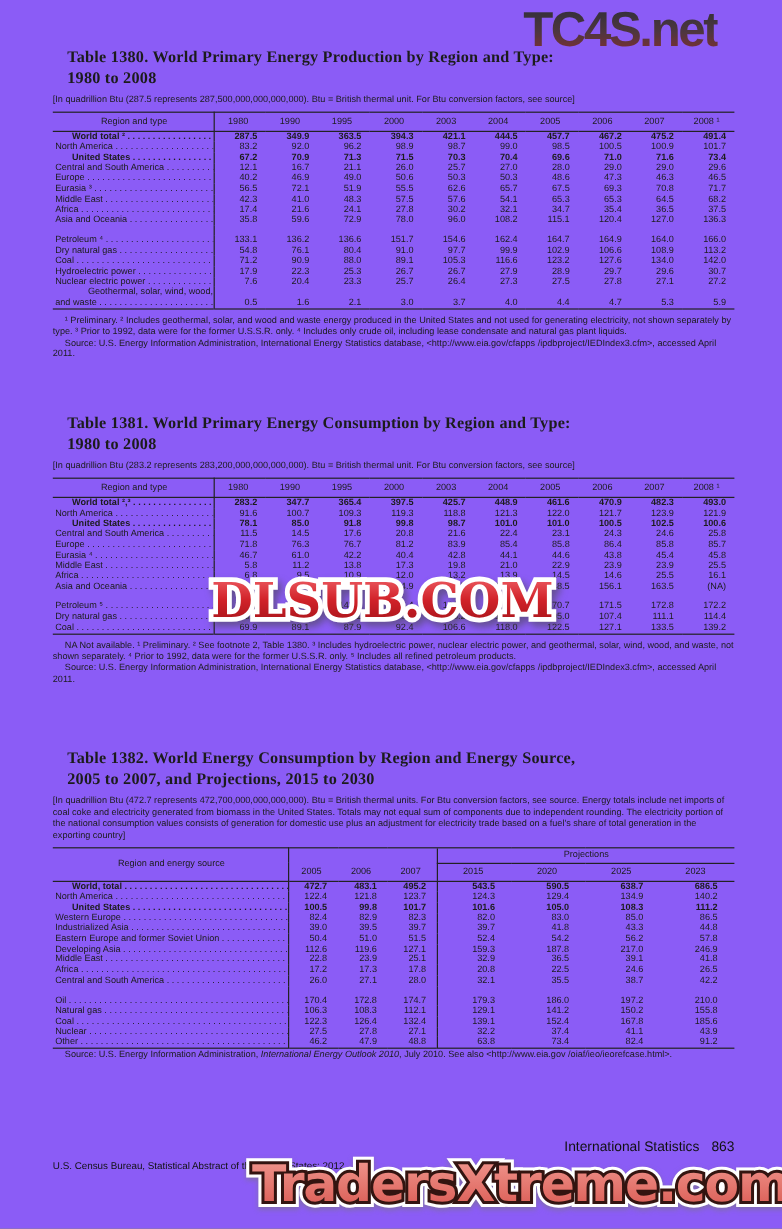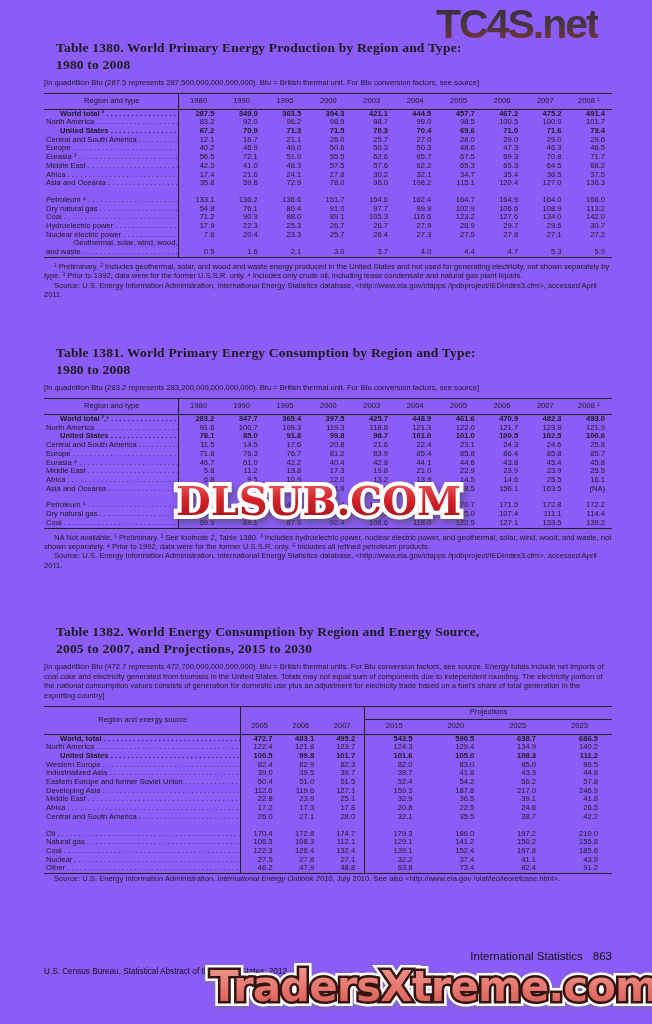--- a/index.html
+++ b/index.html
@@ -228,21 +228,21 @@
                 <div class="lf">
                   <span class="t">Middle East</span>
                   <span class="dots"></span>
                 </div>
               </td>
               <td class="num">42.3</td>
               <td class="num">41.0</td>
               <td class="num">48.3</td>
               <td class="num">57.5</td>
               <td class="num">57.6</td>
-              <td class="num">62.2</td>
+              <td class="num">54.1</td>
               <td class="num">65.3</td>
               <td class="num">65.3</td>
               <td class="num">64.5</td>
               <td class="num">68.2</td>
             </tr>
             <tr>
               <td class="lbl">
                 <div class="lf">
                   <span class="t">Africa</span>
                   <span class="dots"></span>

